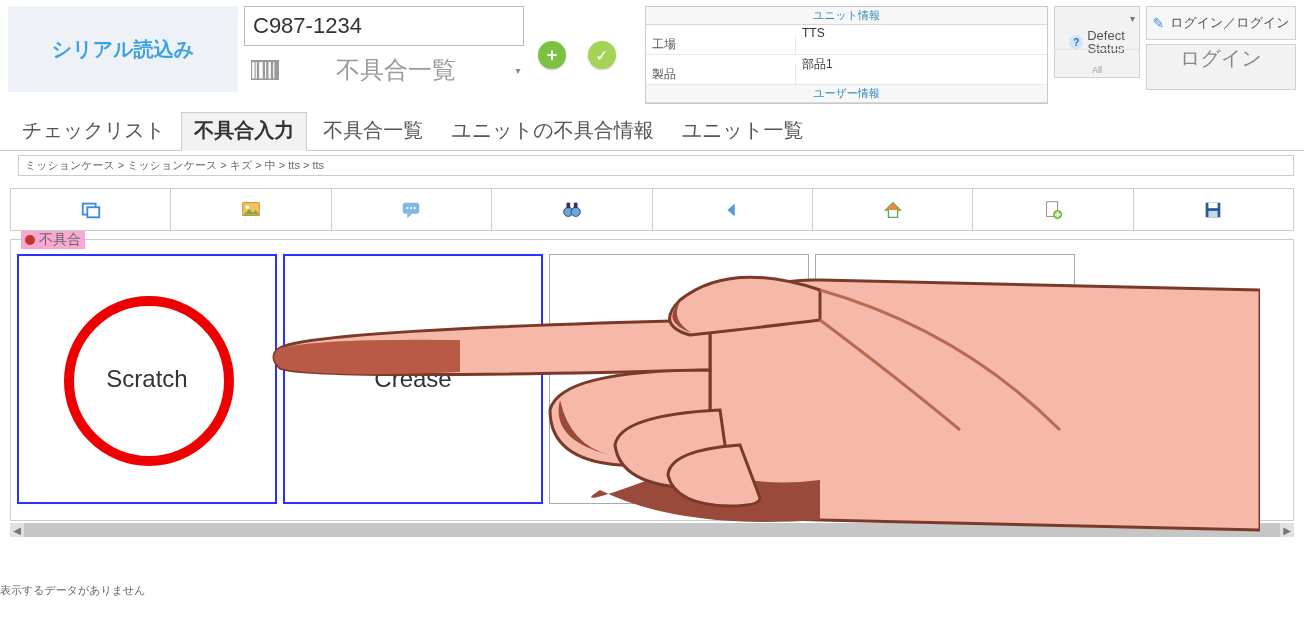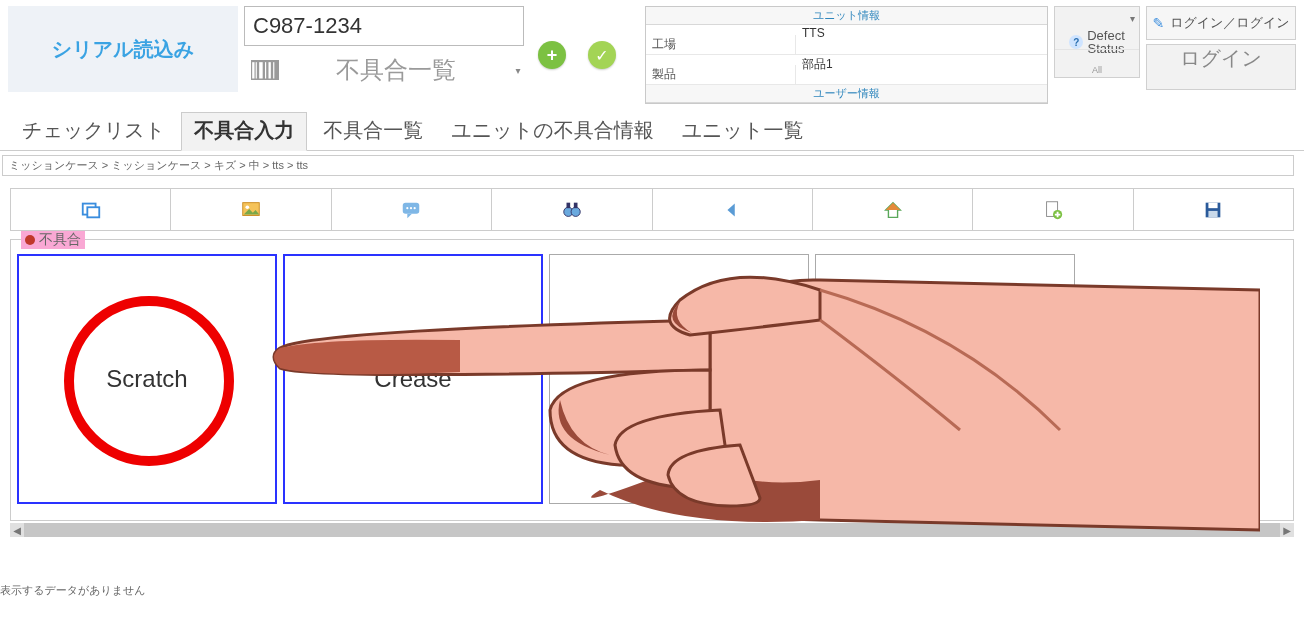--- a/index.html
+++ b/index.html
@@ -169,21 +169,21 @@
     border:1px solid #ccc;
     border-bottom:1px solid #f2f2f2;
     margin-bottom:-1px;
     font-weight:bold;
     color:#333;
   }
 
   
   .breadcrumb {
     border:1px solid #ccc;
-    margin:4px 10px 0 2px;
+    margin:4px 10px 0 18px;
     padding:2px 6px;
     font-size:11px;
     color:#666;
     background:#fff;
   }
 
   
   .toolbar {
     display:flex;
     margin:12px 10px 0 10px;

